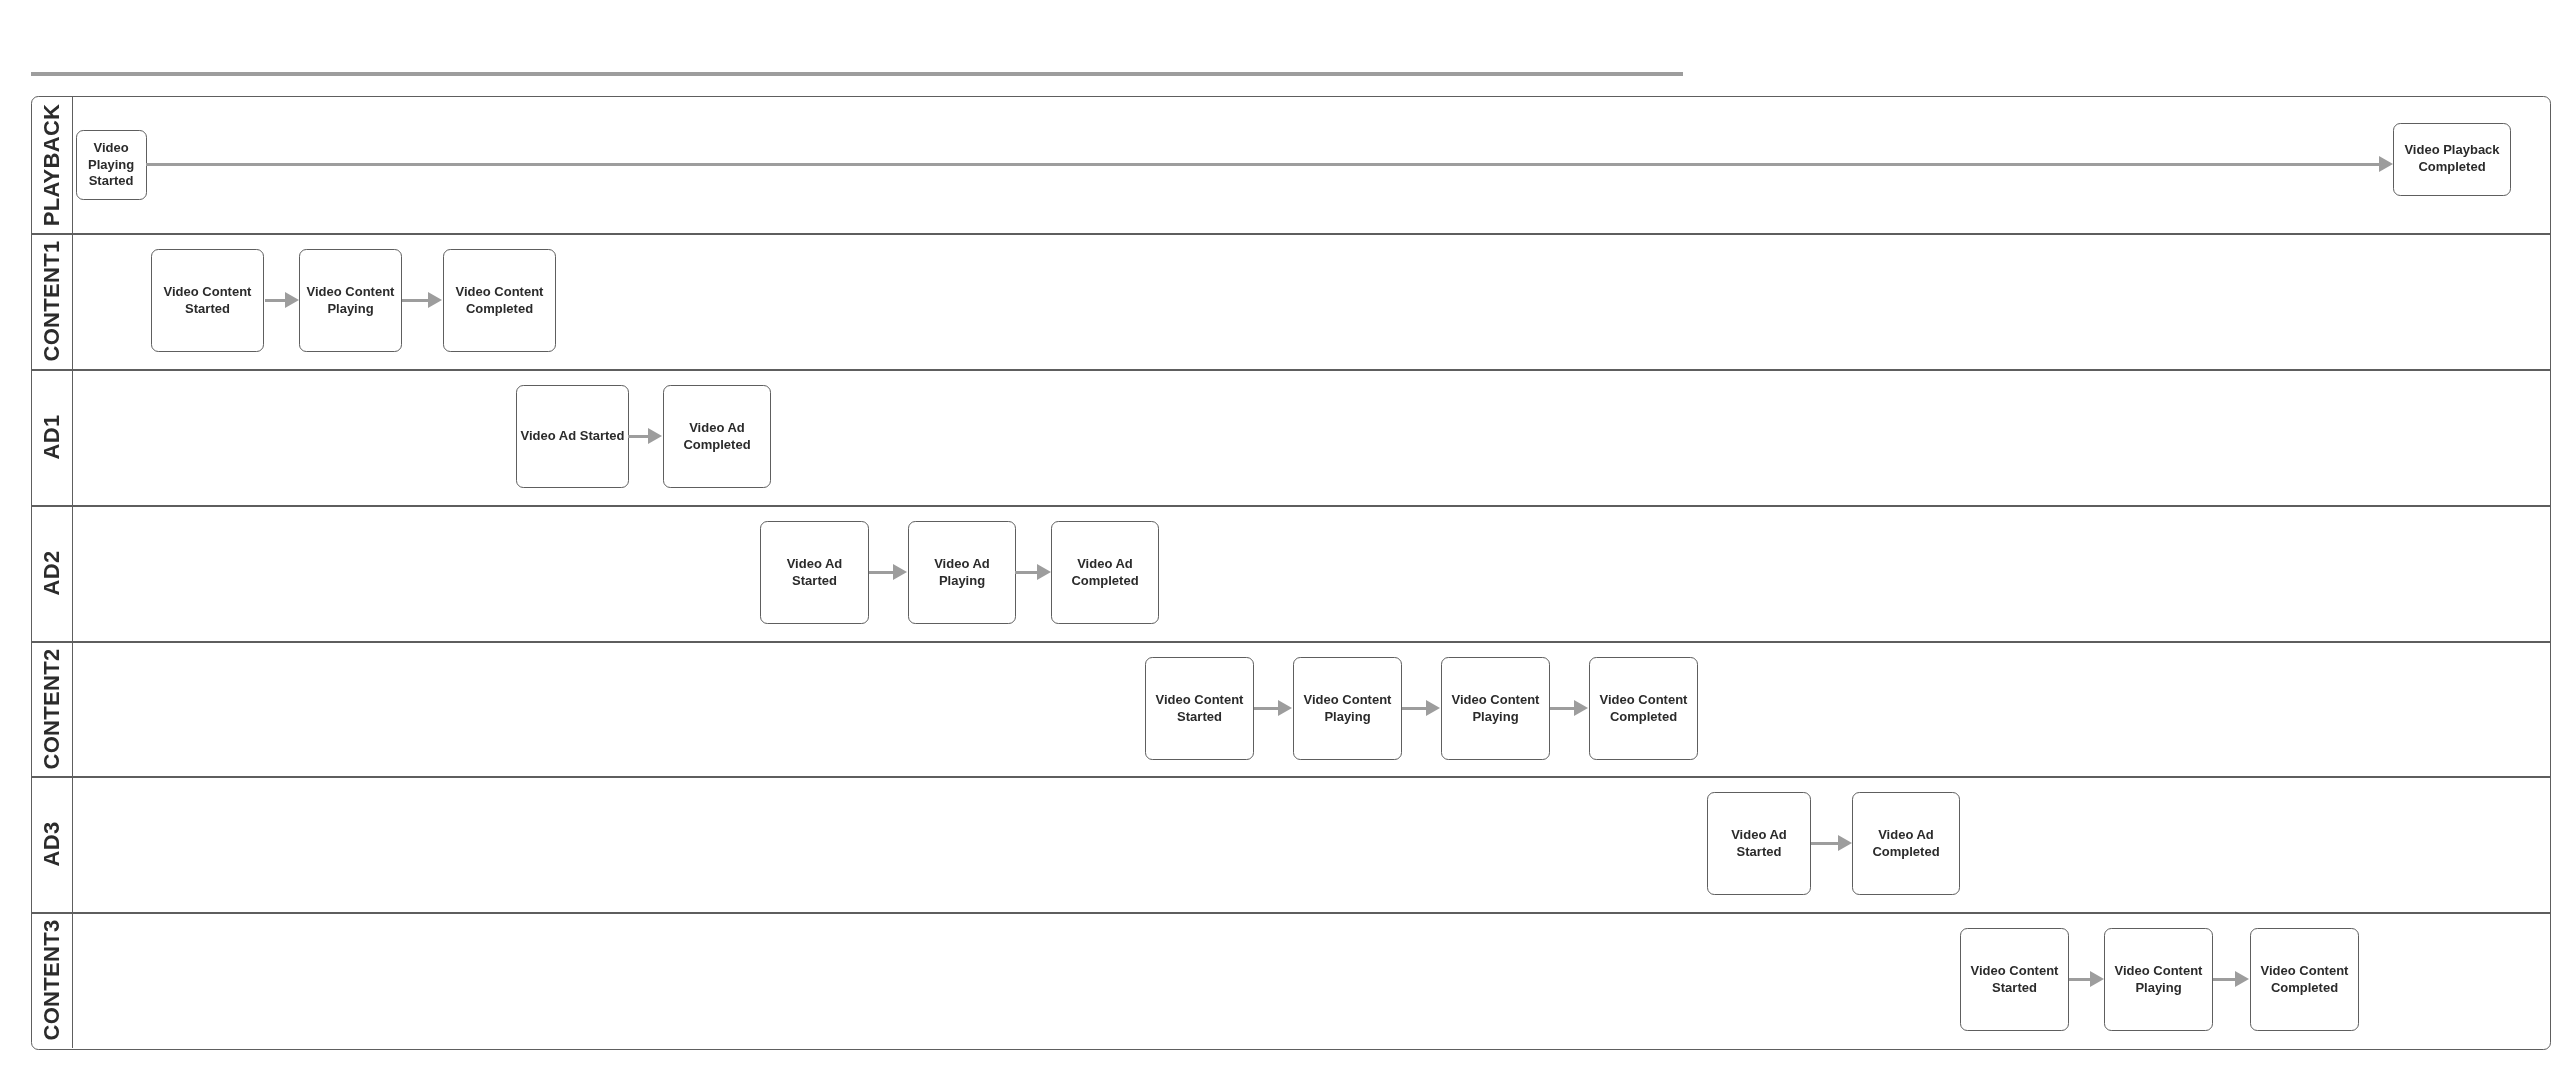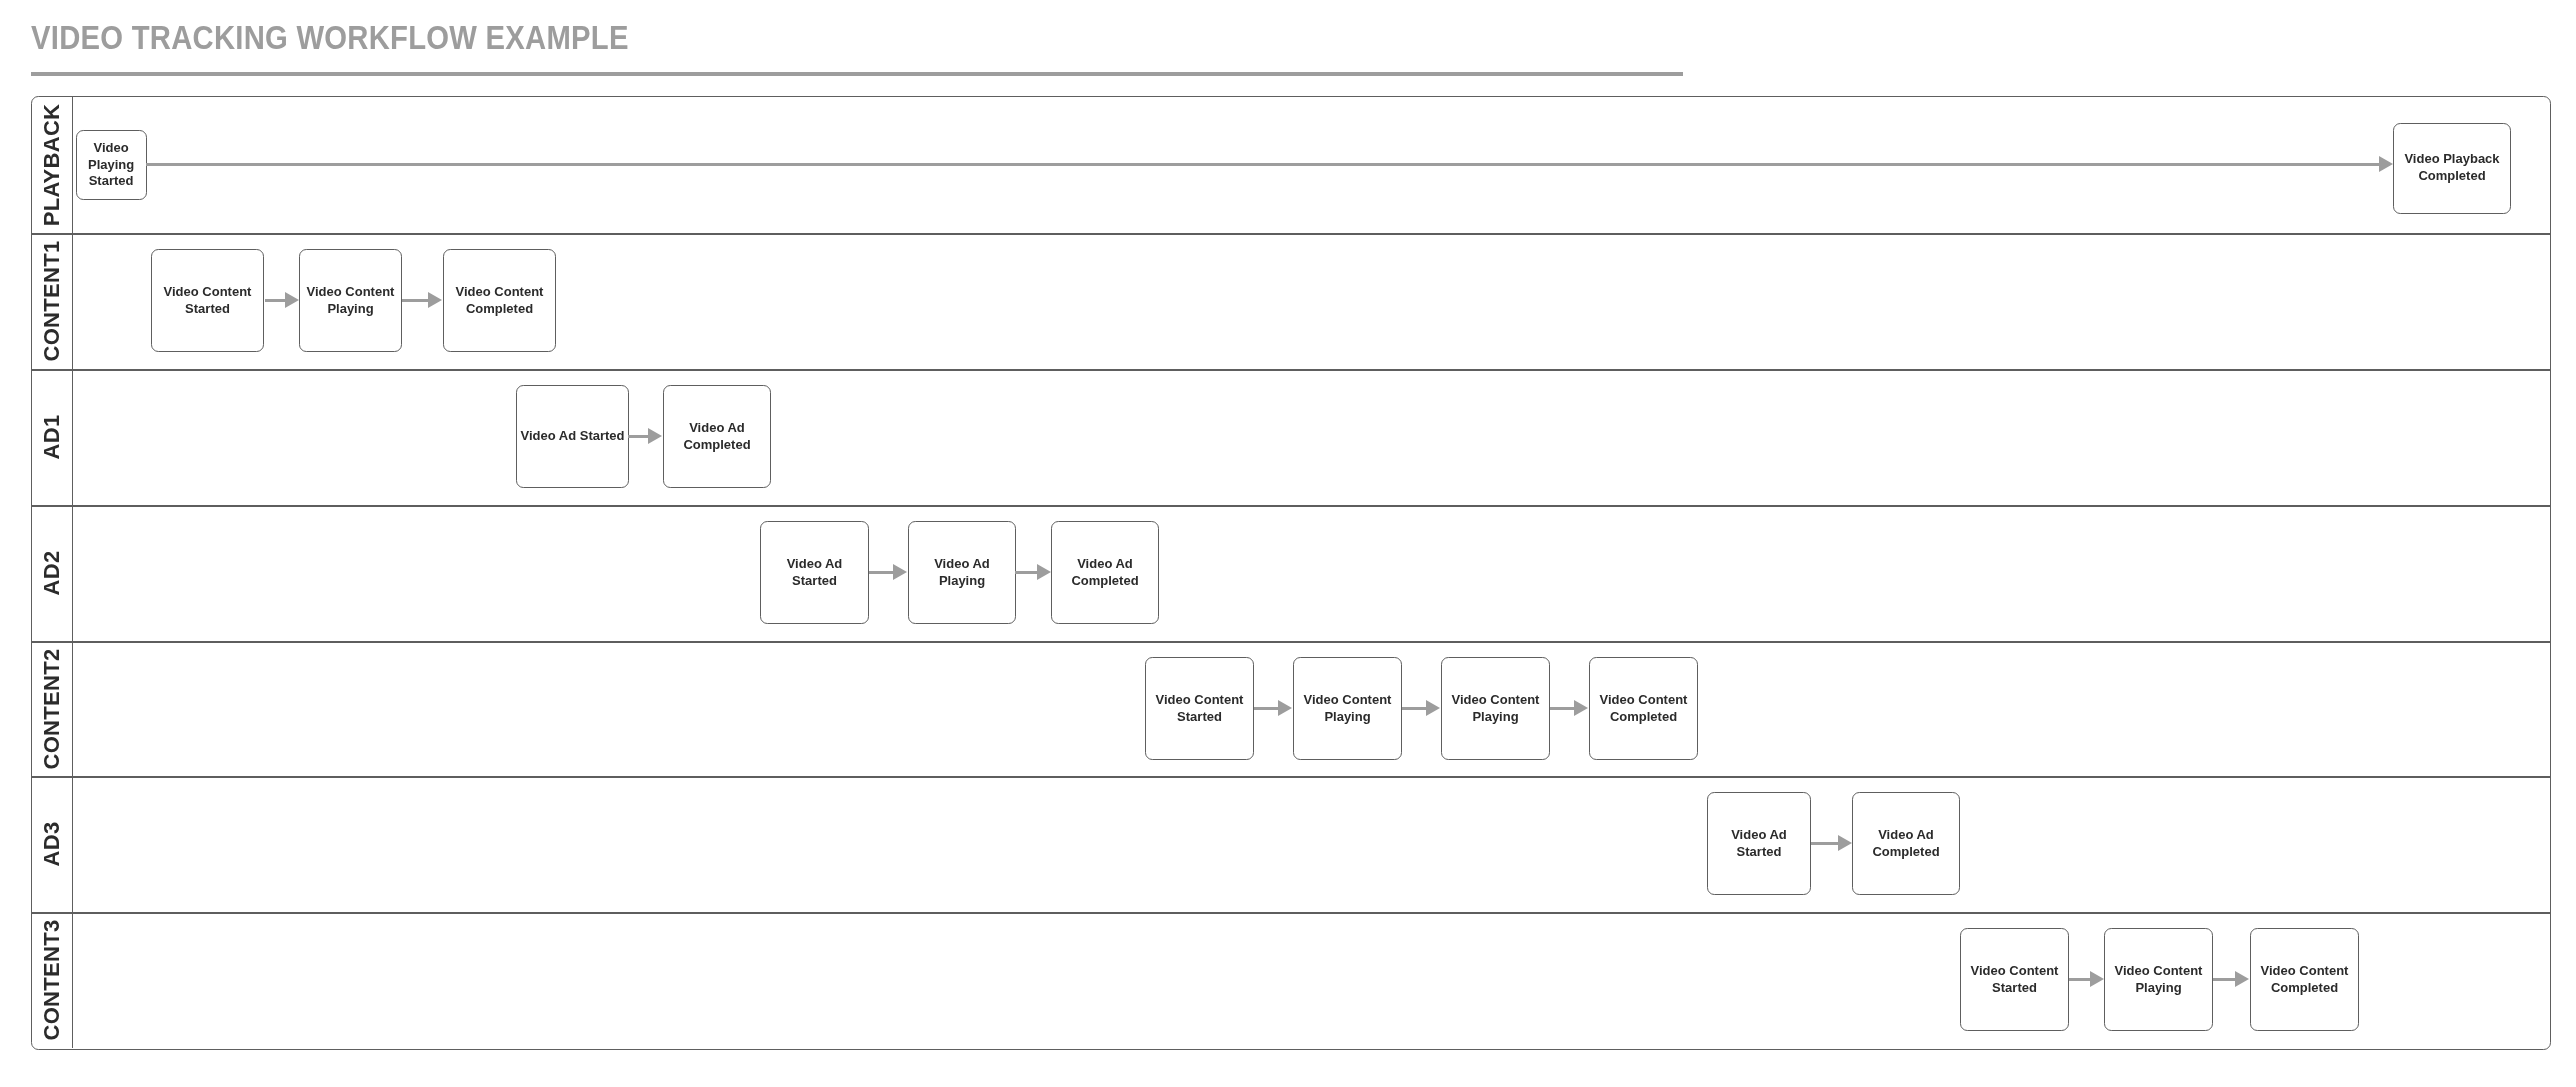--- a/index.html
+++ b/index.html
@@ -139,33 +139,30 @@
     border-top: 8.8px solid transparent;
     border-bottom: 8.8px solid transparent;
     border-left: 14.5px solid #9d9d9d;
   }
 </style>
 </head>
 <body>
 
 <div class="page">
 
-  <div class="title-wrap">
-    <div class="title">VIDEO TRACKING WORKFLOW EXAMPLE</div>
-  </div>
   <div class="title-rule"></div>
 
   <div class="frame" id="frame">
       <div class="lane" style="top: 0px; height: 136px;">
         <div class="lane-label-col">
           <div class="lane-label">PLAYBACK</div>
         </div>
         <div class="lane-body">
           <div class="node" style="left: 2.6px; top: 33px; width: 71px; height: 70px;">Video Playing Started</div>
-          <div class="node" style="left: 2320px; top: 25.6px; width: 118px; height: 91px;">Video Playback Completed</div>
+          <div class="node" style="left: 2320px; top: 25.6px; width: 118px; height: 73px;">Video Playback Completed</div>
           <div class="conn" style="left: 73px; top: 66px; width: 2234px;"></div>
           <div class="conn-head" style="left: 2306px; top: 59px;"></div>
         </div>
       </div>
       <div class="lane" style="top: 136px; height: 136px;">
         <div class="lane-divider" style="top: 0px;"></div>
         <div class="lane-label-col">
           <div class="lane-label">CONTENT1</div>
         </div>
         <div class="lane-body">

